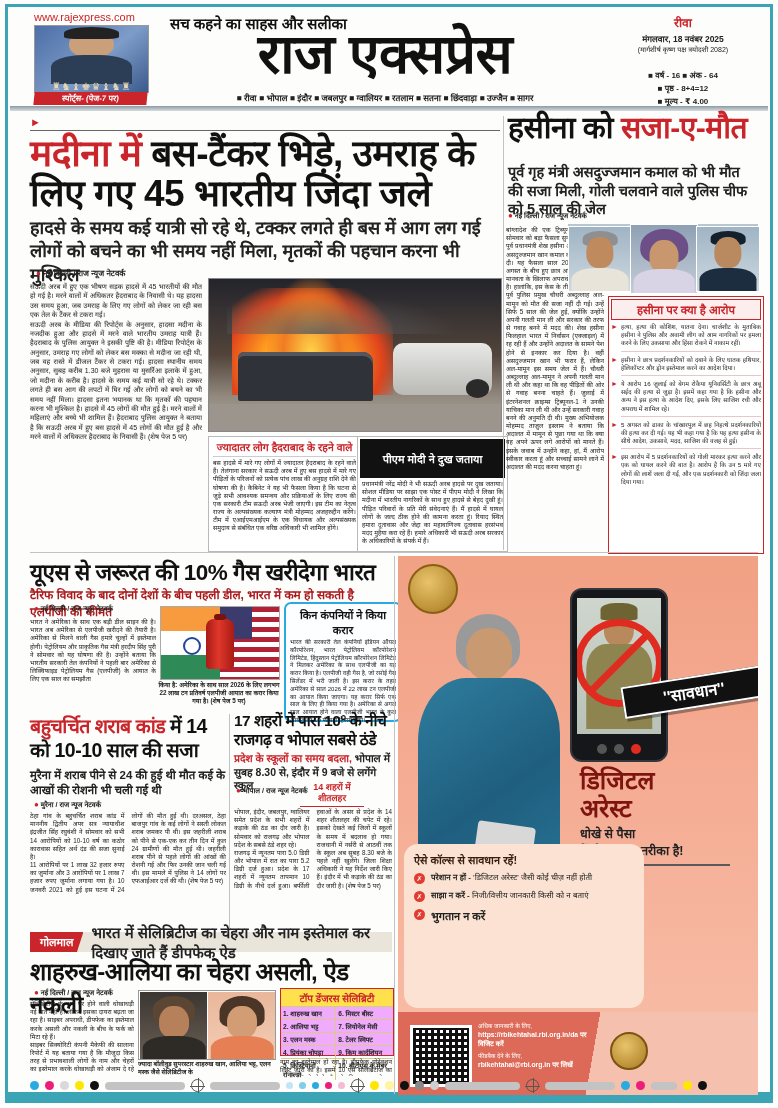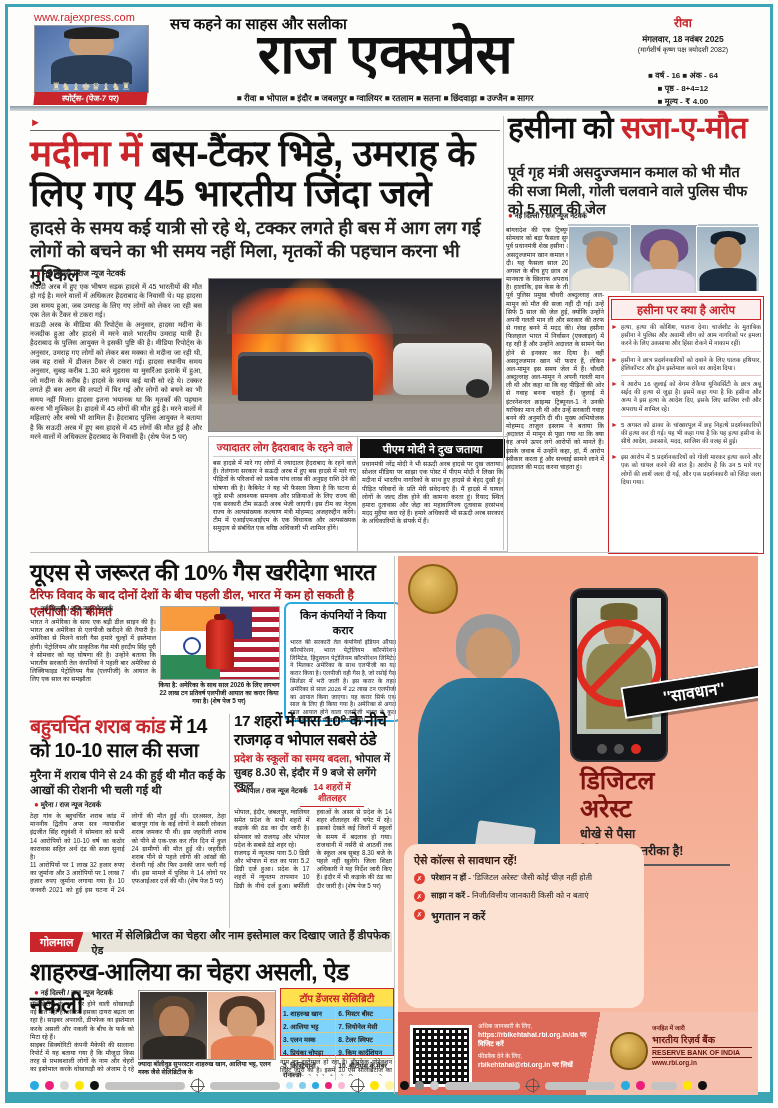--- a/index.html
+++ b/index.html
@@ -93,21 +93,21 @@
   <div style="position:absolute;right:4%;top:66%;width:8%;height:12%;background:#2a2a2a;border-radius:50%;"></div>
   <div style="position:absolute;left:0;bottom:0;width:100%;height:18%;background:#9b958d;"></div>
   <div style="position:absolute;left:6%;top:10%;width:80%;height:26%;background:radial-gradient(ellipse at 40% 100%,rgba(90,90,95,.85),rgba(40,40,45,0) 70%);"></div>
 </div>
 
 <div class="abs boxed" style="left:208px;top:436px;width:143px;height:108px;">
   <div style="font-size:10.5px;font-weight:800;color:#C9252B;text-align:center;border-bottom:1px solid #ccc;padding-bottom:2px;margin-bottom:2px;">ज्यादातर लोग हैदराबाद के रहने वाले</div>
   <div class="tiny" style="height:84px;">बस हादसे में मारे गए लोगों में ज्यादातर हैदराबाद के रहने वाले हैं। तेलंगाना सरकार ने सऊदी अरब में हुए बस हादसे में मारे गए पीड़ितों के परिजनों को प्रत्येक पांच लाख की अनुग्रह राशि देने की घोषणा की है। कैबिनेट ने यह भी फैसला किया है कि घटना से जुड़े सभी आवश्यक समन्वय और प्रक्रियाओं के लिए राज्य की एक सरकारी टीम सऊदी अरब भेजी जाएगी। इस टीम का नेतृत्व राज्य के अल्पसंख्यक कल्याण मंत्री मोहम्मद अजहरुद्दीन करेंगे। टीम में एआईएमआईएम के एक विधायक और अल्पसंख्यक समुदाय से संबंधित एक वरिष्ठ अधिकारी भी शामिल होंगे।</div>
 </div>
 <div class="abs boxed" style="left:357px;top:436px;width:141px;height:108px;">
-  <div style="font-size:11px;font-weight:800;color:#fff;background:#111;text-align:center;padding:2px 0;margin:-1px -2px 2px;">पीएम मोदी ने दुख जताया</div>
+  <div style="font-size:11px;font-weight:800;color:#fff;background:#111;text-align:center;padding:12px 0;margin:-1px -2px 2px;">पीएम मोदी ने दुख जताया</div>
   <div class="tiny" style="height:82px;">प्रधानमंत्री नरेंद्र मोदी ने भी सऊदी अरब हादसे पर दुख जताया। सोशल मीडिया पर साझा एक पोस्ट में पीएम मोदी ने लिखा कि मदीना में भारतीय नागरिकों के साथ हुए हादसे से बेहद दुखी हूं। पीड़ित परिवारों के प्रति मेरी संवेदनाएं हैं। मैं हादसे में घायल लोगों के जल्द ठीक होने की कामना करता हूं। रियाद स्थित हमारा दूतावास और जेद्दा का महावाणिज्य दूतावास हरसंभव मदद मुहैया करा रहे हैं। हमारे अधिकारी भी सऊदी अरब सरकार के अधिकारियों के संपर्क में हैं।</div>
 </div>
 
 <div class="abs vline" style="left:503px;top:116px;height:434px;"></div>
 
 <div class="abs headline" style="left:508px;top:112px;width:252px;font-size:30px;line-height:1.05;">
   <span>हसीना को </span><span class="red">सजा-ए-मौत</span>
 </div>
 <div class="abs" style="left:508px;top:163px;width:248px;font-size:14.5px;line-height:1.28;font-weight:700;color:#222;">पूर्व गृह मंत्री असदुज्जमान कमाल को भी मौत की सजा मिली, गोली चलवाने वाले पुलिस चीफ को 5 साल की जेल</div>
 <div class="abs byline" style="left:508px;top:211px;font-size:7px;"><span class="dot">●</span> <span>नई दिल्ली / राज न्यूज नेटवर्क</span></div>
@@ -200,21 +200,21 @@
 <div class="abs" style="left:234px;top:752px;width:158px;font-size:10.5px;line-height:1.3;font-weight:700;color:#222;">
   <span class="red">प्रदेश के स्कूलों का समय बदला,</span><span> भोपाल में सुबह 8.30 से, इंदौर में 9 बजे से लगेंगे स्कूल</span>
 </div>
 <div class="abs byline" style="left:236px;top:786px;font-size:7px;"><span class="dot">●</span> <span>भोपाल / राज न्यूज नेटवर्क</span></div>
 <div class="abs" style="left:300px;top:782px;width:64px;font-size:9px;font-weight:800;color:#C9252B;text-align:center;border-bottom:1.5px solid #C9252B;padding-bottom:2px;line-height:1.2;">14 शहरों में शीतलहर</div>
 <div class="abs tiny cols2" style="left:234px;top:808px;width:158px;height:120px;">भोपाल, इंदौर, जबलपुर, ग्वालियर समेत प्रदेश के सभी शहरों में कड़ाके की ठंड का दौर जारी है। सोमवार को राजगढ़ और भोपाल प्रदेश के सबसे ठंडे शहर रहे।
 राजगढ़ में न्यूनतम पारा 5.0 डिग्री और भोपाल में रात का पारा 5.2 डिग्री दर्ज हुआ। प्रदेश के 17 शहरों में न्यूनतम तापमान 10 डिग्री के नीचे दर्ज हुआ। बर्फीली हवाओं के असर से प्रदेश के 14 शहर शीतलहर की चपेट में रहे। इसको देखते कई जिलों में स्कूलों के समय में बदलाव हो गया। राजधानी में नर्सरी से आठवीं तक के स्कूल अब सुबह 8.30 बजे के पहले नहीं खुलेंगे। जिला शिक्षा अधिकारी ने यह निर्देश जारी किए हैं। इंदौर में भी कड़ाके की ठंड का दौर जारी है। (शेष पेज 5 पर)</div>
 
 <div class="abs" style="left:30px;top:932px;width:362px;height:20px;background:#E9E5DB;display:flex;align-items:center;">
   <div style="background:#C9252B;color:#fff;font-size:11px;font-weight:800;padding:2px 10px;height:16px;line-height:16px;clip-path:polygon(0 0,100% 0,88% 100%,0 100%);">गोलमाल</div>
-  <div style="font-size:11px;font-weight:800;color:#222;margin-left:8px;">भारत में सेलिब्रिटीज का चेहरा और नाम इस्तेमाल कर दिखाए जाते हैं डीपफेक ऐड</div>
+  <div style="font-size:15px;font-weight:800;color:#222;margin-left:8px;">भारत में सेलिब्रिटीज का चेहरा और नाम इस्तेमाल कर दिखाए जाते हैं डीपफेक ऐड</div>
 </div>
 
 <div class="abs headline" style="left:30px;top:954px;width:362px;font-size:24px;">शाहरुख-आलिया का चेहरा असली, ऐड नकली</div>
 <div class="abs byline" style="left:34px;top:988px;font-size:7px;"><span class="dot">●</span> <span>नई दिल्ली / राज न्यूज नेटवर्क</span></div>
 <div class="abs tiny" style="left:30px;top:1000px;width:104px;height:74px;">सेलिब्रिटीज के नाम पर होने वाली धोखाधड़ी नई बात नहीं है। लेकिन इसका दायरा बढ़ता जा रहा है। साइबर अपराधी, डीपफेक का इस्तेमाल करके असली और नकली के बीच के फर्क को मिटा रहे हैं।
 साइबर सिक्योरिटी कंपनी मैकेफी की सालाना रिपोर्ट में यह बताया गया है कि मौजूदा किस तरह से प्रभावशाली लोगों के नाम और चेहरों का इस्तेमाल करके धोखाधड़ी को अंजाम दे रहे हैं। सेलिब्रिटीज के नाम पर लोगों के साथ फ्रॉड किया जा रहा है या करने की कोशिश हो रही है। सबसे</div>
 
 <div class="abs" style="left:138px;top:990px;width:136px;height:68px;overflow:hidden;border:1px solid #999;">
   <div class="headshot" style="left:0;top:0;width:68px;height:68px;background:linear-gradient(#3b3632,#6a5f55);">
     <div class="hs-hair" style="background:#5b4634;width:62%;height:40%;"></div>
@@ -222,21 +222,21 @@
       <div class="hs-torso" style="background:#2e2a26;"></div>
   </div>
   <div class="headshot" style="left:68px;top:0;width:68px;height:68px;background:linear-gradient(#e9b79b,#f3cdb4);">
     <div class="hs-hair" style="background:#4a3527;width:66%;height:46%;"></div>
       <div class="hs-face" style="top:20%;background:#d29c74;"></div>
       <div class="hs-torso" style="background:#e77f55;"></div>
   </div>
 </div>
 <div class="abs" style="left:138px;top:1060px;width:136px;height:16px;font-size:6.3px;line-height:1.25;font-weight:700;color:#222;overflow:hidden;">ज्यादा बॉलीवुड सुपरस्टार शाहरुख खान, आलिया भट्ट, एलन मस्क जैसे सेलिब्रिटीज के</div>
 
-<div class="abs" style="left:280px;top:988px;width:112px;height:66px;border:1.5px solid #C9252B;background:#7dd3fc;">
+<div class="abs" style="left:280px;top:988px;width:112px;height:66px;border:1.5px solid #C9252B;background:#f0abfc;">
   <div style="background:#FFE14D;color:#C9252B;font-size:10px;font-weight:800;text-align:center;padding:1.5px 0;border-bottom:1px solid #d8c98a;">टॉप डेंजरस सेलिब्रिटी</div>
   <div class="celebs-row">
       <span class="cl">1. शाहरुख खान</span>
       <span class="cr">6. मिस्टर बीस्ट</span>
     </div>
   <div class="celebs-row">
       <span class="cl">2. आलिया भट्ट</span>
       <span class="cr">7. लियोनेल मेसी</span>
     </div>
   <div class="celebs-row">
@@ -310,26 +310,20 @@
 
   <div style="position:absolute;left:0;top:456px;width:360px;height:83px;background:linear-gradient(100deg,#DD6A58 0 54%,#F6C0AE 54% 100%);">
     <div class="qr" style="position:absolute;left:12px;top:13px;width:56px;height:56px;border:3px solid #fff;"></div>
     <div style="position:absolute;left:80px;top:10px;width:112px;color:#fff;">
       <div style="font-size:6px;">अधिक जानकारी के लिए,</div>
       <div style="font-size:6.8px;font-weight:800;margin-bottom:4px;">https://rbikehtahai.rbi.org.in/da पर विजिट करें</div>
       <div style="font-size:6px;">फीडबैक देने के लिए,</div>
       <div style="font-size:6.8px;font-weight:800;">rbikehtahai@rbi.org.in पर लिखें</div>
     </div>
     <div style="position:absolute;left:212px;top:20px;width:34px;height:34px;border-radius:50%;background:radial-gradient(circle at 40% 35%,#e8c36a,#a8791f);border:2px solid #7a5510;"></div>
-    <div style="position:absolute;left:254px;top:12px;width:100px;color:#6b1710;">
-      <div style="font-size:6px;font-weight:700;">जनहित में जारी</div>
-      <div style="font-size:9.5px;font-weight:900;margin-top:1px;">भारतीय रिज़र्व बैंक</div>
-      <div style="font-size:7px;font-weight:800;border-top:1px solid #6b1710;border-bottom:1px solid #6b1710;padding:1px 0;margin-top:1px;">RESERVE BANK OF INDIA</div>
-      <div style="font-size:6.5px;font-weight:700;margin-top:1px;">www.rbi.org.in</div>
-    </div>
   </div>
 </div>
 
 <div class="abs marks" style="left:30px;top:1079px;width:728px;">
   <span class="mdot" style="background:#29ABE2;"></span>
   <span class="mdot" style="background:#EC1E79;"></span>
   <span class="mdot" style="background:#D9D9D9;"></span>
   <span class="mdot" style="background:#FFE600;"></span>
   <span class="mdot" style="background:#111;"></span>
   <span class="mbar" style="width:80px;"></span>

